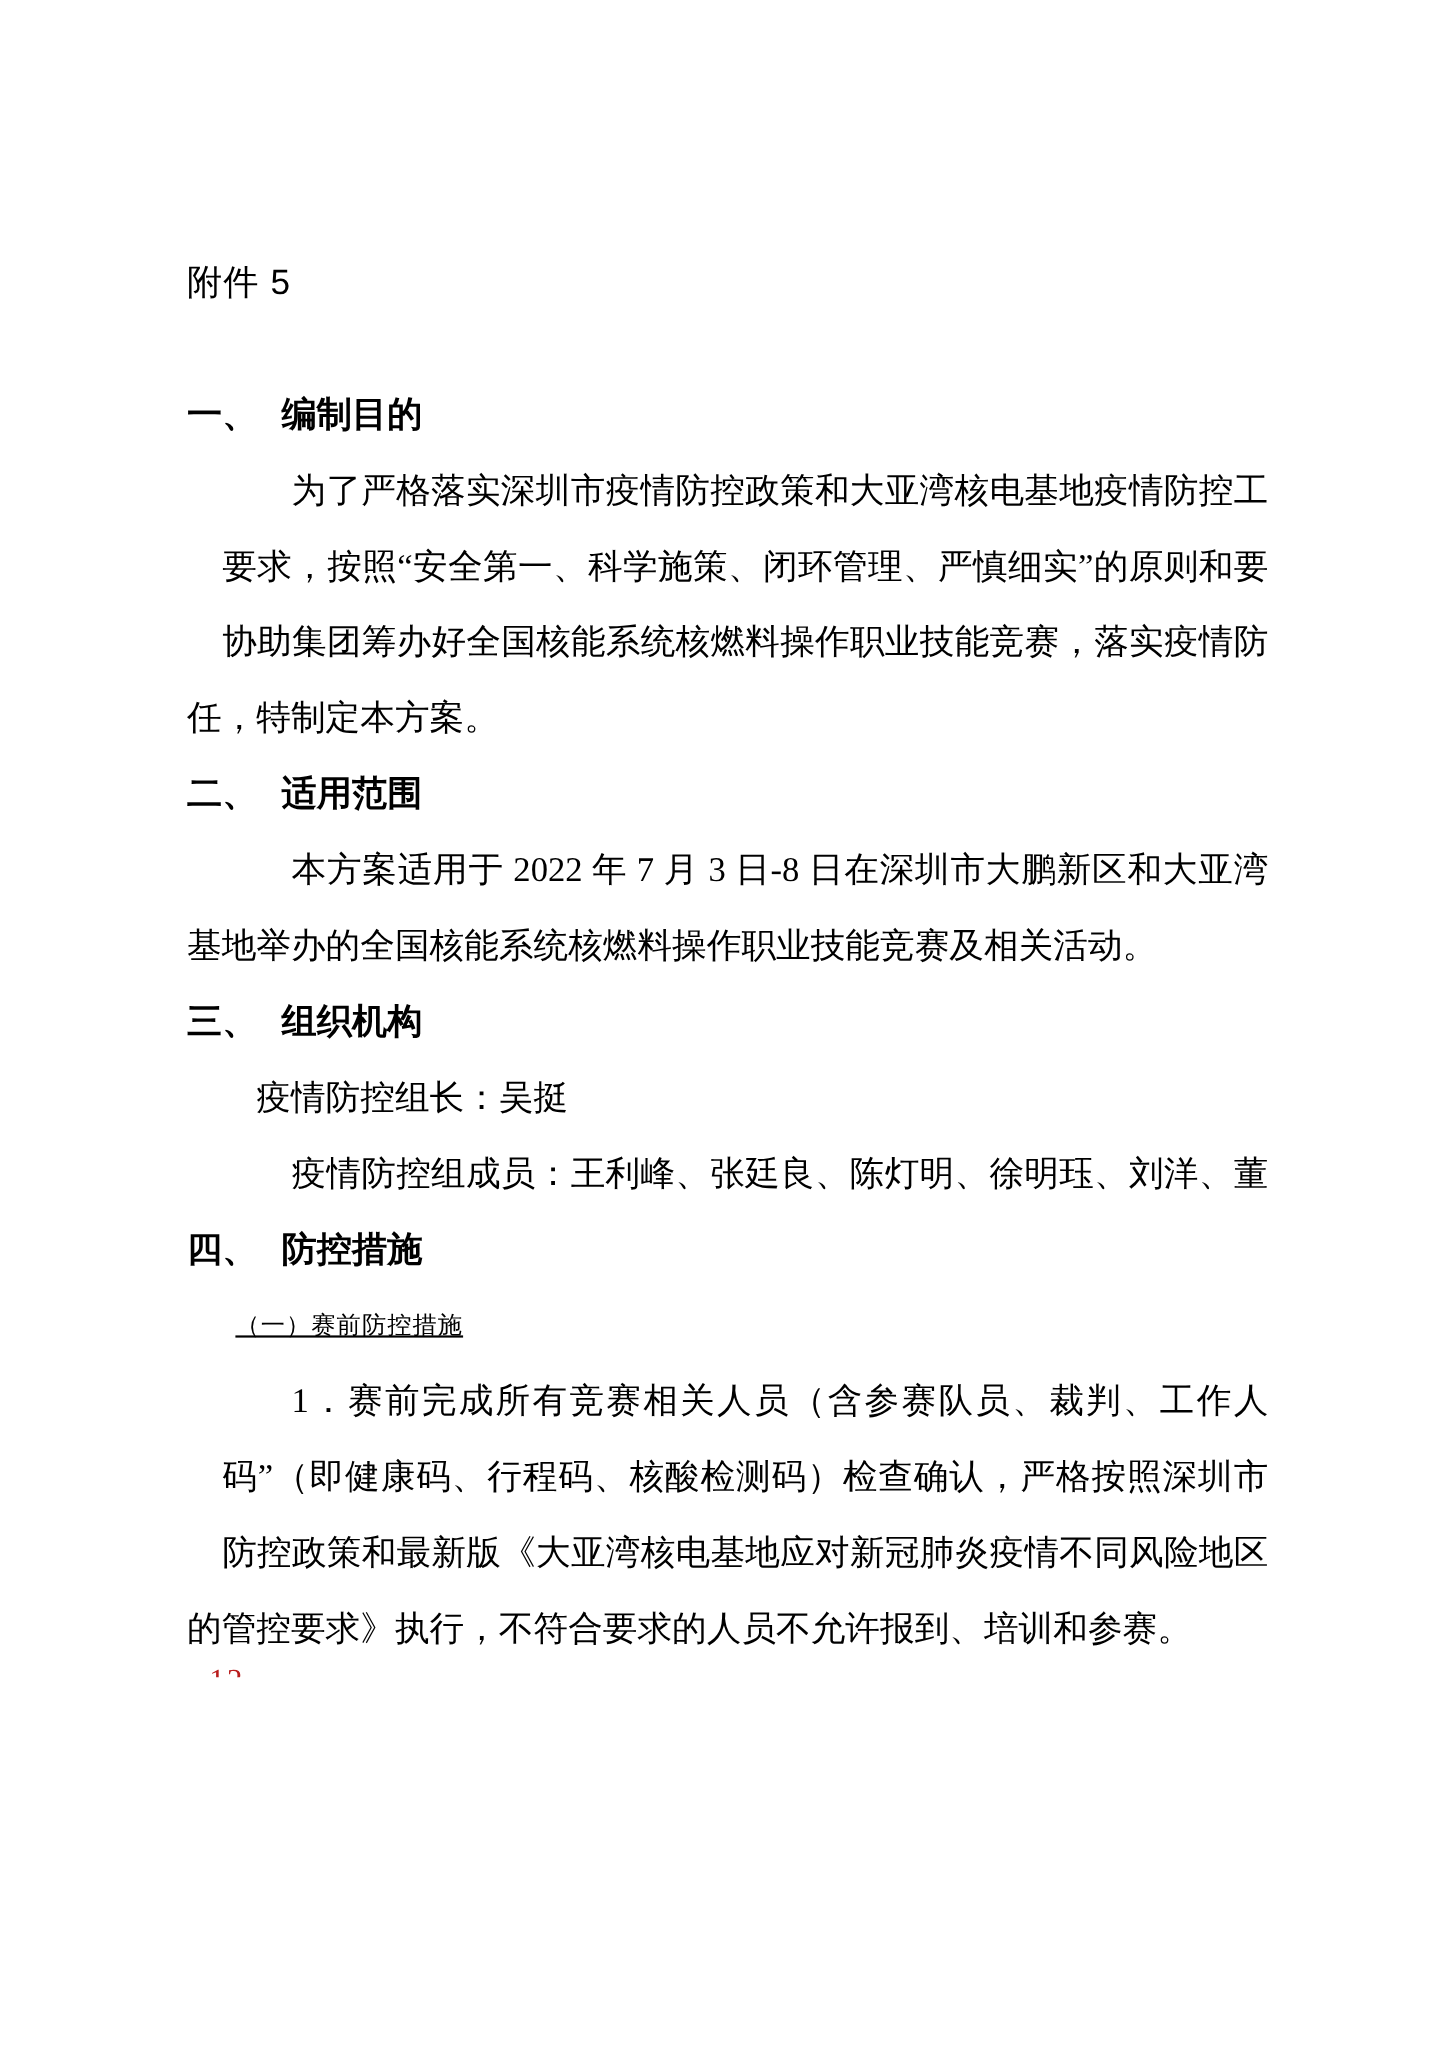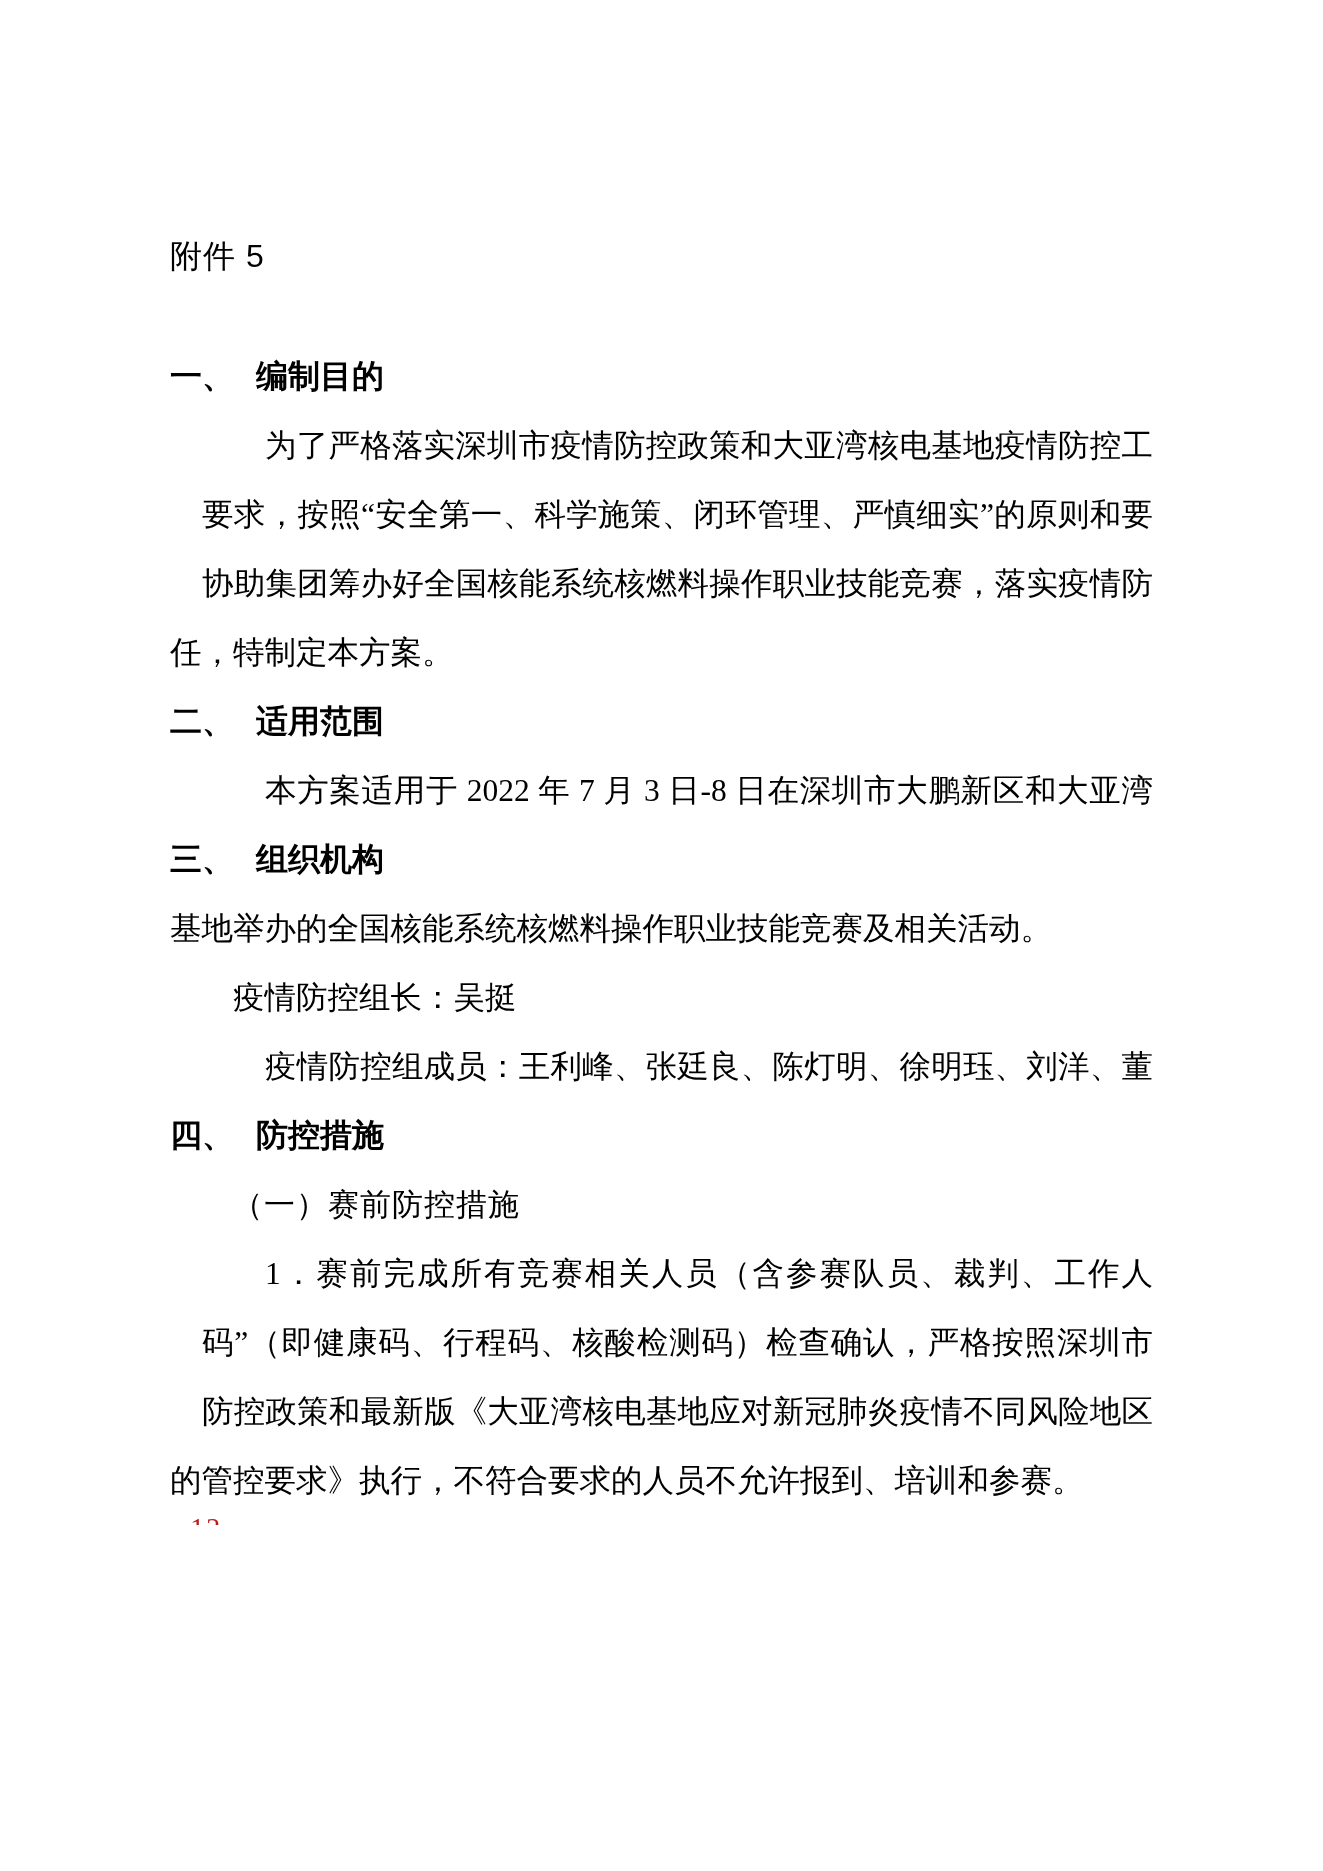--- a/index.html
+++ b/index.html
@@ -41,22 +41,23 @@
     margin-left:32px;
   }
   .indent{text-indent:2em;}
   .heading{
     font-family:"Liberation Sans","DejaVu Sans",sans-serif;
     font-weight:700;
     font-size:32px;
   }
   .heading .heading-text{margin-left:22px;}
   .subheading{
-    font-size:31px;
+    font-size:22px;
     letter-spacing:1px;
+    text-decoration:underline;
   }
   .page-number{
     margin-top:-2px;
     height:30px;line-height:30px;
     font-size:28px;
     letter-spacing:2px;
     color:#b91c1c;
   }
 </style>
 </head>
@@ -69,22 +70,22 @@
 
 
     <div class="content">
         <div class="line heading"><span class="heading-label">一、</span><span class="heading-text">编制目的</span></div>
         <div class="line body indent fill">为了严格落实深圳市疫情防控政策和大亚湾核电基地疫情防控工作</div>
         <div class="line body fill">要求，按照“安全第一、科学施策、闭环管理、严慎细实”的原则和要求，</div>
         <div class="line body fill">协助集团筹办好全国核能系统核燃料操作职业技能竞赛，落实疫情防控责</div>
         <div class="line body">任，特制定本方案。</div>
         <div class="line heading"><span class="heading-label">二、</span><span class="heading-text">适用范围</span></div>
         <div class="line body indent fill">本方案适用于 2022 年 7 月 3 日-8 日在深圳市大鹏新区和大亚湾核电</div>
+        <div class="line body">基地举办的全国核能系统核燃料操作职业技能竞赛及相关活动。</div>
         <div class="line heading"><span class="heading-label">三、</span><span class="heading-text">组织机构</span></div>
-        <div class="line body">基地举办的全国核能系统核燃料操作职业技能竞赛及相关活动。</div>
         <div class="line body indent">疫情防控组长：吴挺</div>
         <div class="line body indent fill">疫情防控组成员：王利峰、张廷良、陈灯明、徐明珏、刘洋、董云飞</div>
         <div class="line heading"><span class="heading-label">四、</span><span class="heading-text">防控措施</span></div>
         <div class="line subheading indent">（一）赛前防控措施</div>
         <div class="line body indent fill">1．赛前完成所有竞赛相关人员（含参赛队员、裁判、工作人员）“三</div>
         <div class="line body fill">码”（即健康码、行程码、核酸检测码）检查确认，严格按照深圳市疫情</div>
         <div class="line body fill">防控政策和最新版《大亚湾核电基地应对新冠肺炎疫情不同风险地区来员</div>
         <div class="line body">的管控要求》执行，不符合要求的人员不允许报到、培训和参赛。</div>
       </div>
 

